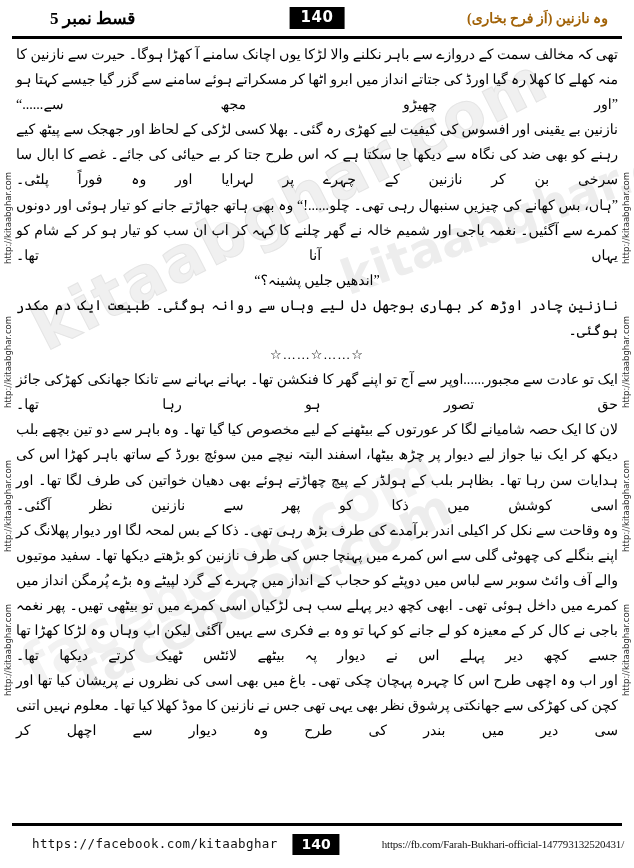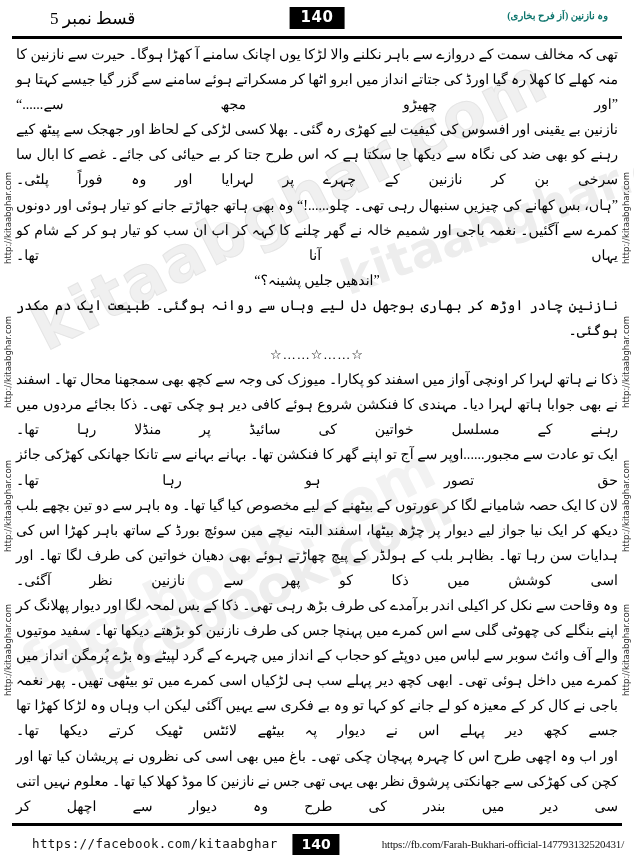--- a/index.html
+++ b/index.html
@@ -96,32 +96,32 @@
     position:absolute;
     top:0;left:0;right:0;
     height:40px;
     z-index:6;
   }
   .hdr-left{
     position:absolute;
     left:50px;top:8px;
     font-family:"Liberation Serif", serif;
     font-size:17px;
-    font-weight:400;
+    font-weight:700;
     direction:rtl;
     color:#000;
   }
   .hdr-right{
     position:absolute;
     right:26px;top:10px;
     font-family:"Liberation Serif", serif;
-    font-size:10px;
-    font-weight:700;
-    direction:rtl;
-    color:#0f766e;
+    font-size:14px;
+    font-weight:700;
+    direction:rtl;
+    color:#a16207;
   }
   .hdr-badge{
     position:absolute;
     left:50%;
     transform:translateX(-50%);
     top:7px;
     background:#000;
     color:#fff;
     font-family:"DejaVu Sans", sans-serif;
     font-size:15px;
@@ -254,21 +254,20 @@
   </div>
   <div class="rule-top"></div>
 
   <div class="body">
     <p class="para">تھی کہ مخالف سمت کے دروازے سے باہر نکلنے والا لڑکا یوں اچانک سامنے آ کھڑا ہوگا۔ حیرت سے نازنین کا منہ کھلے کا کھلا رہ گیا اورڈ کی جتاتے انداز میں ابرو اٹھا کر مسکراتے ہوئے سامنے سے گزر گیا جیسے کہتا ہو ”اور چھیڑو مجھ سے......“</p>
     <p class="para">نازنین بے یقینی اور افسوس کی کیفیت لیے کھڑی رہ گئی۔ بھلا کسی لڑکی کے لحاظ اور جھجک سے پیٹھ کیے رہنے کو بھی ضد کی نگاہ سے دیکھا جا سکتا ہے کہ اس طرح جتا کر بے حیائی کی جائے۔ غصے کا ابال سا سرخی بن کر نازنین کے چہرے پر لہرایا اور وہ فوراً پلٹی۔</p>
     <p class="para">”ہاں، بس کھانے کی چیزیں سنبھال رہی تھی۔ چلو......!“ وہ بھی ہاتھ جھاڑتے جانے کو تیار ہوئی اور دونوں کمرے سے آگئیں۔ نغمہ باجی اور شمیم خالہ نے گھر چلنے کا کہہ کر اب ان سب کو تیار ہو کر کے شام کو یہاں آنا تھا۔</p>
     <p class="para center-last">”اندھیں جلیں پشینہ؟“</p>
     <p class="para last">نازنین چادر اوڑھ کر بھاری بوجھل دل لیے وہاں سے روانہ ہوگئی۔ طبیعت ایک دم مکدر ہوگئی۔</p>
     <div class="sep">☆……☆……☆</div>
-    <p class="para">ذکا نے ہاتھ لہرا کر اونچی آواز میں اسفند کو پکارا۔ میوزک کی وجہ سے کچھ بھی سمجھنا محال تھا۔ اسفند نے بھی جوابا ہاتھ لہرا دیا۔ مہندی کا فنکشن شروع ہوئے کافی دیر ہو چکی تھی۔ ذکا بجائے مردوں میں رہنے کے مسلسل خواتین کی سائیڈ پر منڈلا رہا تھا۔</p>
     <p class="para">ایک تو عادت سے مجبور......اوپر سے آج تو اپنے گھر کا فنکشن تھا۔ بہانے بہانے سے تانکا جھانکی کھڑکی جائز حق تصور ہو رہا تھا۔</p>
     <p class="para">لان کا ایک حصہ شامیانے لگا کر عورتوں کے بیٹھنے کے لیے مخصوص کیا گیا تھا۔ وہ باہر سے دو تین بچھے بلب دیکھ کر ایک نیا جواز لیے دیوار پر چڑھ بیٹھا، اسفند البتہ نیچے مین سوئچ بورڈ کے ساتھ باہر کھڑا اس کی ہدایات سن رہا تھا۔ بظاہر بلب کے ہولڈر کے پیچ چھاڑتے ہوئے بھی دھیان خواتین کی طرف لگا تھا۔ اور اسی کوشش میں ذکا کو پھر سے نازنین نظر آگئی۔</p>
     <p class="para">وہ وقاحت سے نکل کر اکیلی اندر برآمدے کی طرف بڑھ رہی تھی۔ ذکا کے بس لمحہ لگا اور دیوار پھلانگ کر اپنے بنگلے کی چھوٹی گلی سے اس کمرے میں پہنچا جس کی طرف نازنین کو بڑھتے دیکھا تھا۔ سفید موتیوں والے آف وائٹ سوبر سے لباس میں دوپٹے کو حجاب کے انداز میں چہرے کے گرد لپیٹے وہ بڑے پُرمگن انداز میں کمرے میں داخل ہوئی تھی۔ ابھی کچھ دیر پہلے سب ہی لڑکیاں اسی کمرے میں تو بیٹھی تھیں۔ پھر نغمہ باجی نے کال کر کے معیزہ کو لے جانے کو کہا تو وہ بے فکری سے یہیں آگئی لیکن اب وہاں وہ لڑکا کھڑا تھا جسے کچھ دیر پہلے اس نے دیوار پہ بیٹھے لائٹس ٹھیک کرتے دیکھا تھا۔</p>
     <p class="para">اور اب وہ اچھی طرح اس کا چہرہ پہچان چکی تھی۔ باغ میں بھی اسی کی نظروں نے پریشان کیا تھا اور کچن کی کھڑکی سے جھانکتی پرشوق نظر بھی یہی تھی جس نے نازنین کا موڈ کھلا کیا تھا۔ معلوم نہیں اتنی سی دیر میں بندر کی طرح وہ دیوار سے اچھل کر</p>
   </div>
 
   <div class="rule-bot"></div>
   <div class="footer">
     <div class="ft-left">https://facebook.com/kitaabghar</div>
     <div class="ft-badge">140</div>

